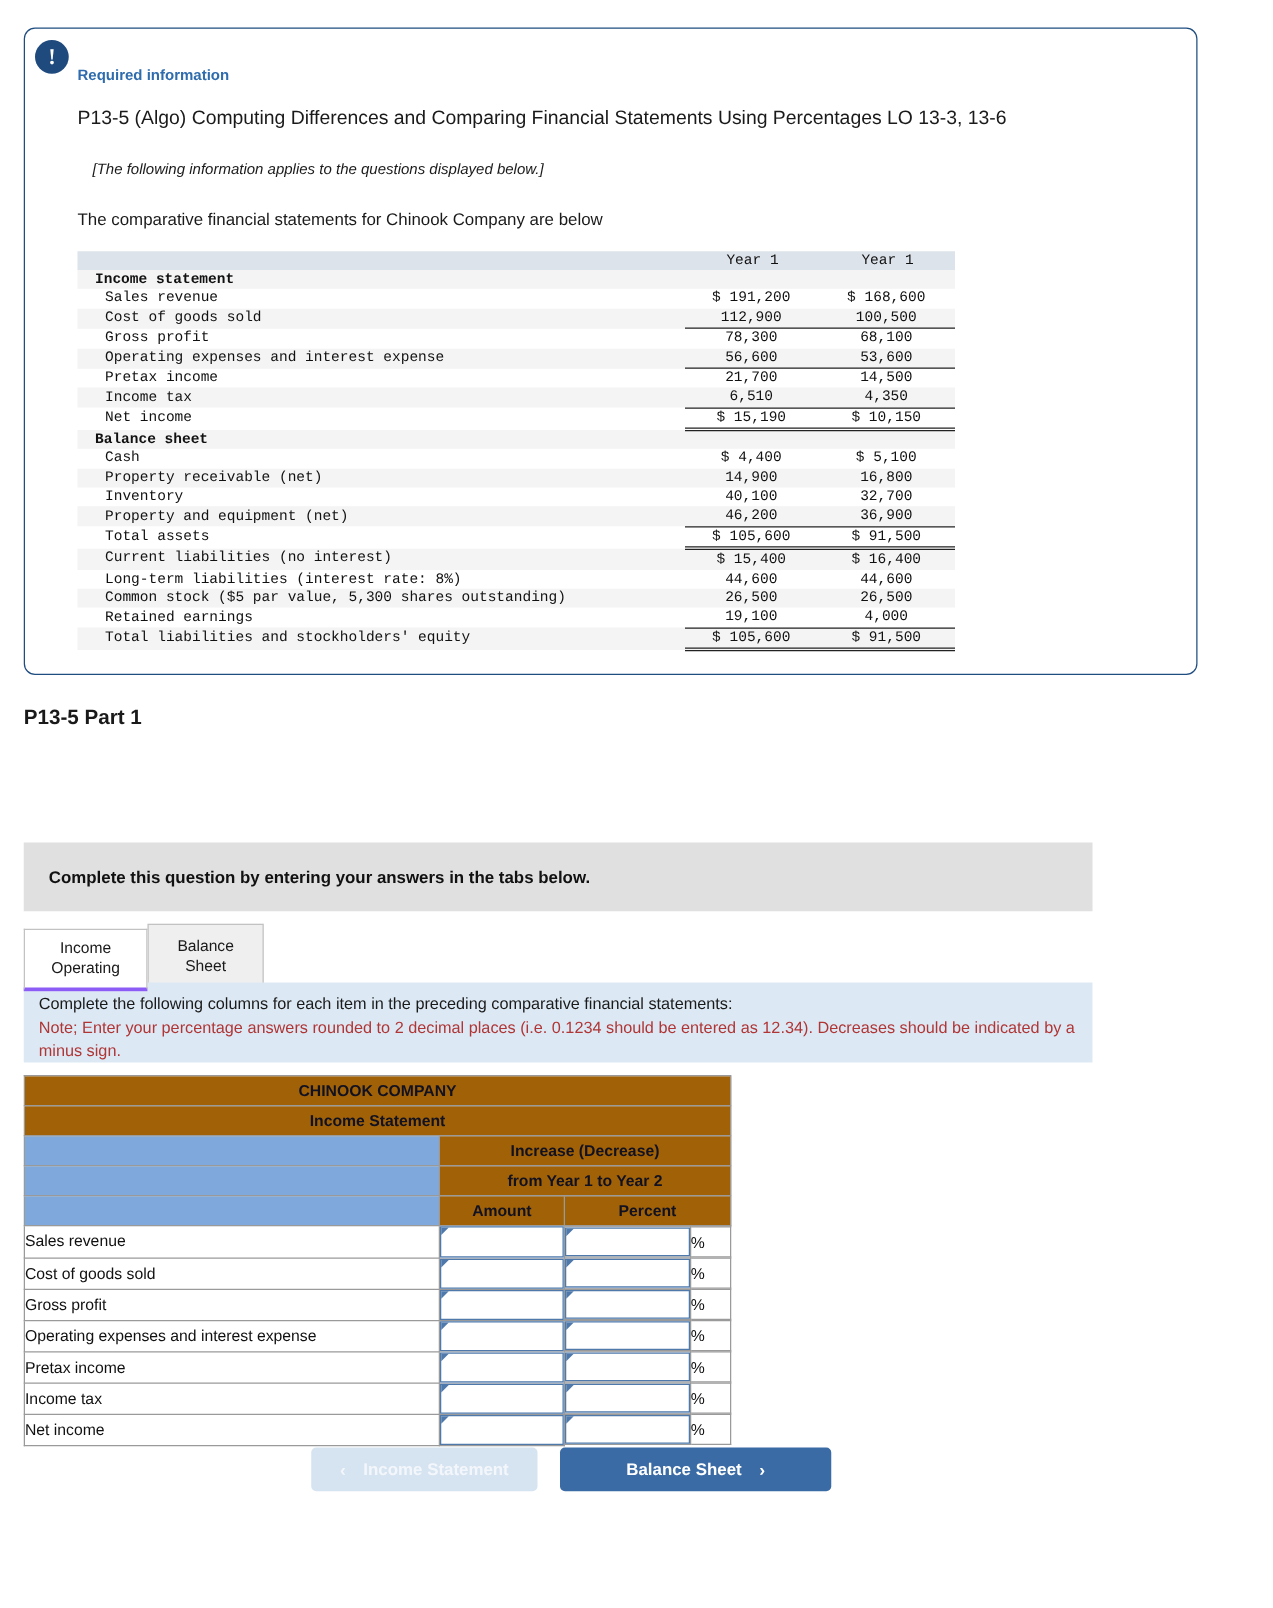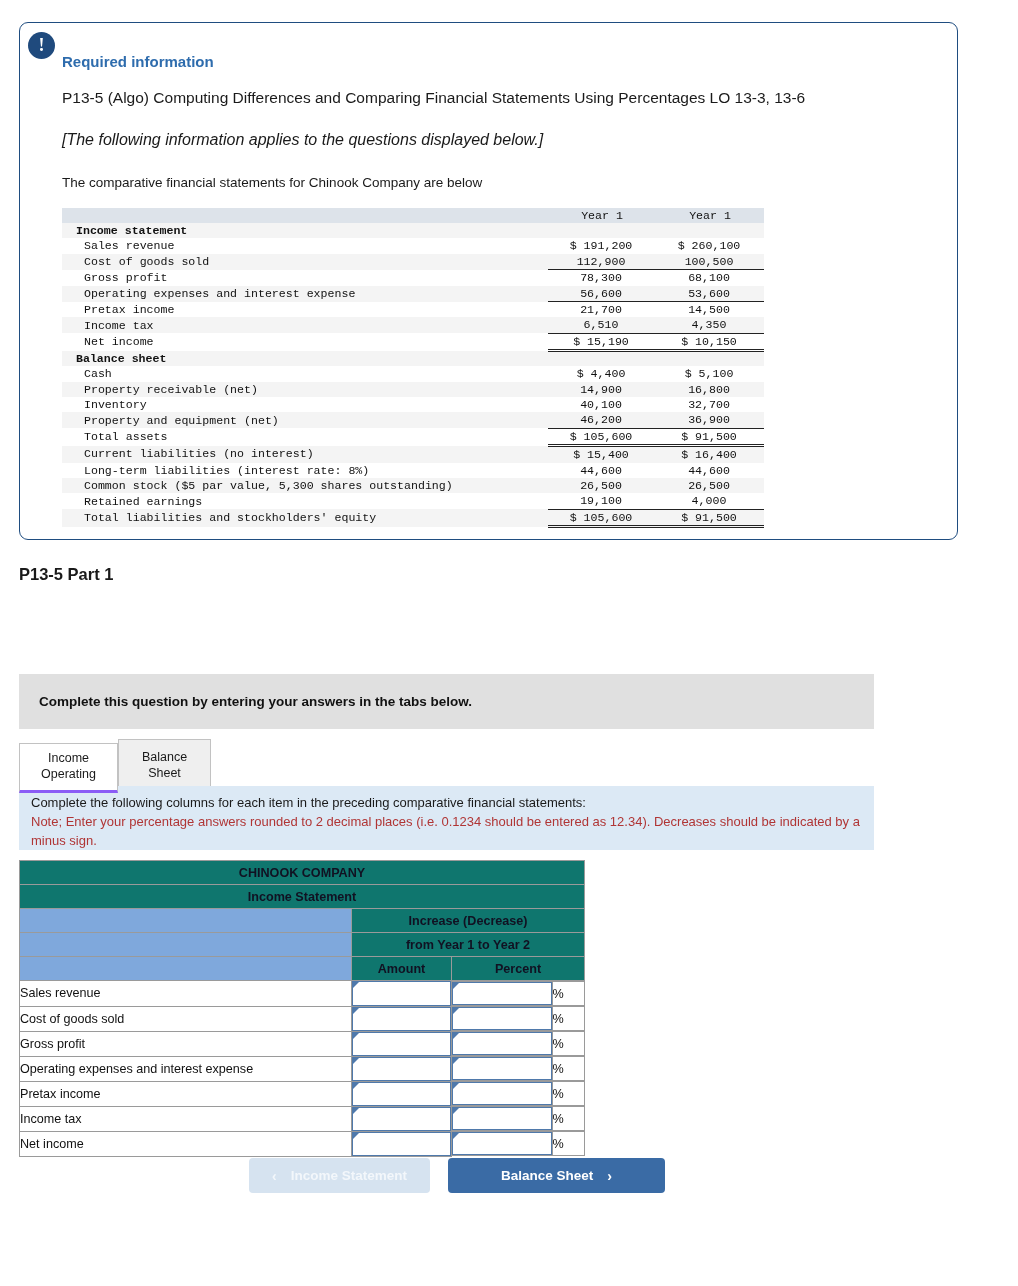--- a/index.html
+++ b/index.html
@@ -32,35 +32,35 @@
     font-weight: bold;
     line-height: 26px;
     text-align: center;
     z-index: 5;
     font-family: "Liberation Serif", serif;
   }
   .card-inner { padding: 30px 40px 0 42px; }
   .req-label {
     color: #2e6cad;
     font-weight: bold;
-    font-size: 15px;
+    font-size: 12px;
     margin: 0 0 18px 0;
   }
   .prob-title {
     font-weight: normal;
     font-size: 15.5px;
     line-height: 1.33;
     margin: 0 0 22px 0;
     color: #1a1a1a;
     max-width: 865px;
   }
   .applies {
     font-style: italic;
-    font-size: 16px;
-    margin: 0 0 26px 0;
+    font-size: 12px;
+    margin: 0 0 26px 12px;
     color: #1a1a1a;
   }
   .comparative {
     font-size: 13.5px;
     margin: 0 0 18px 0;
     color: #1a1a1a;
   }
 
   
   .fin-wrap { margin-left: 0px; }
@@ -149,21 +149,21 @@
   table.ans {
     border-collapse: collapse;
     font-size: 12.6px;
     color: #111;
   }
   table.ans td {
     border: 1px solid #9a9a9a;
     padding: 0;
   }
   .hdr-blue {
-    background: #0f766e;
+    background: #a16207;
     font-weight: bold;
     text-align: center;
     height: 24px;
     color: #112;
   }
   .blank-blue { background: #7fa8dc; }
   .row-lbl {
     width: 332px; height: 24px;
     padding-left: 6px;
     background: #ffffff;
@@ -247,21 +247,21 @@
                 <td class="num">Year 1</td>
               </tr>
               <tr class="stripe">
                 <td class="lbl b">Income statement</td>
                 <td class="num"></td>
                 <td class="num"></td>
               </tr>
               <tr>
                 <td class="lbl ind">Sales revenue</td>
                 <td class="num">$ 191,200</td>
-                <td class="num">$ 260,100</td>
+                <td class="num">$ 168,600</td>
               </tr>
               <tr class="stripe">
                 <td class="lbl ind">Cost of goods sold</td>
                 <td class="num">112,900</td>
                 <td class="num">100,500</td>
               </tr>
               <tr>
                 <td class="lbl ind">Gross profit</td>
                 <td class="num ul">78,300</td>
                 <td class="num ul">68,100</td>

